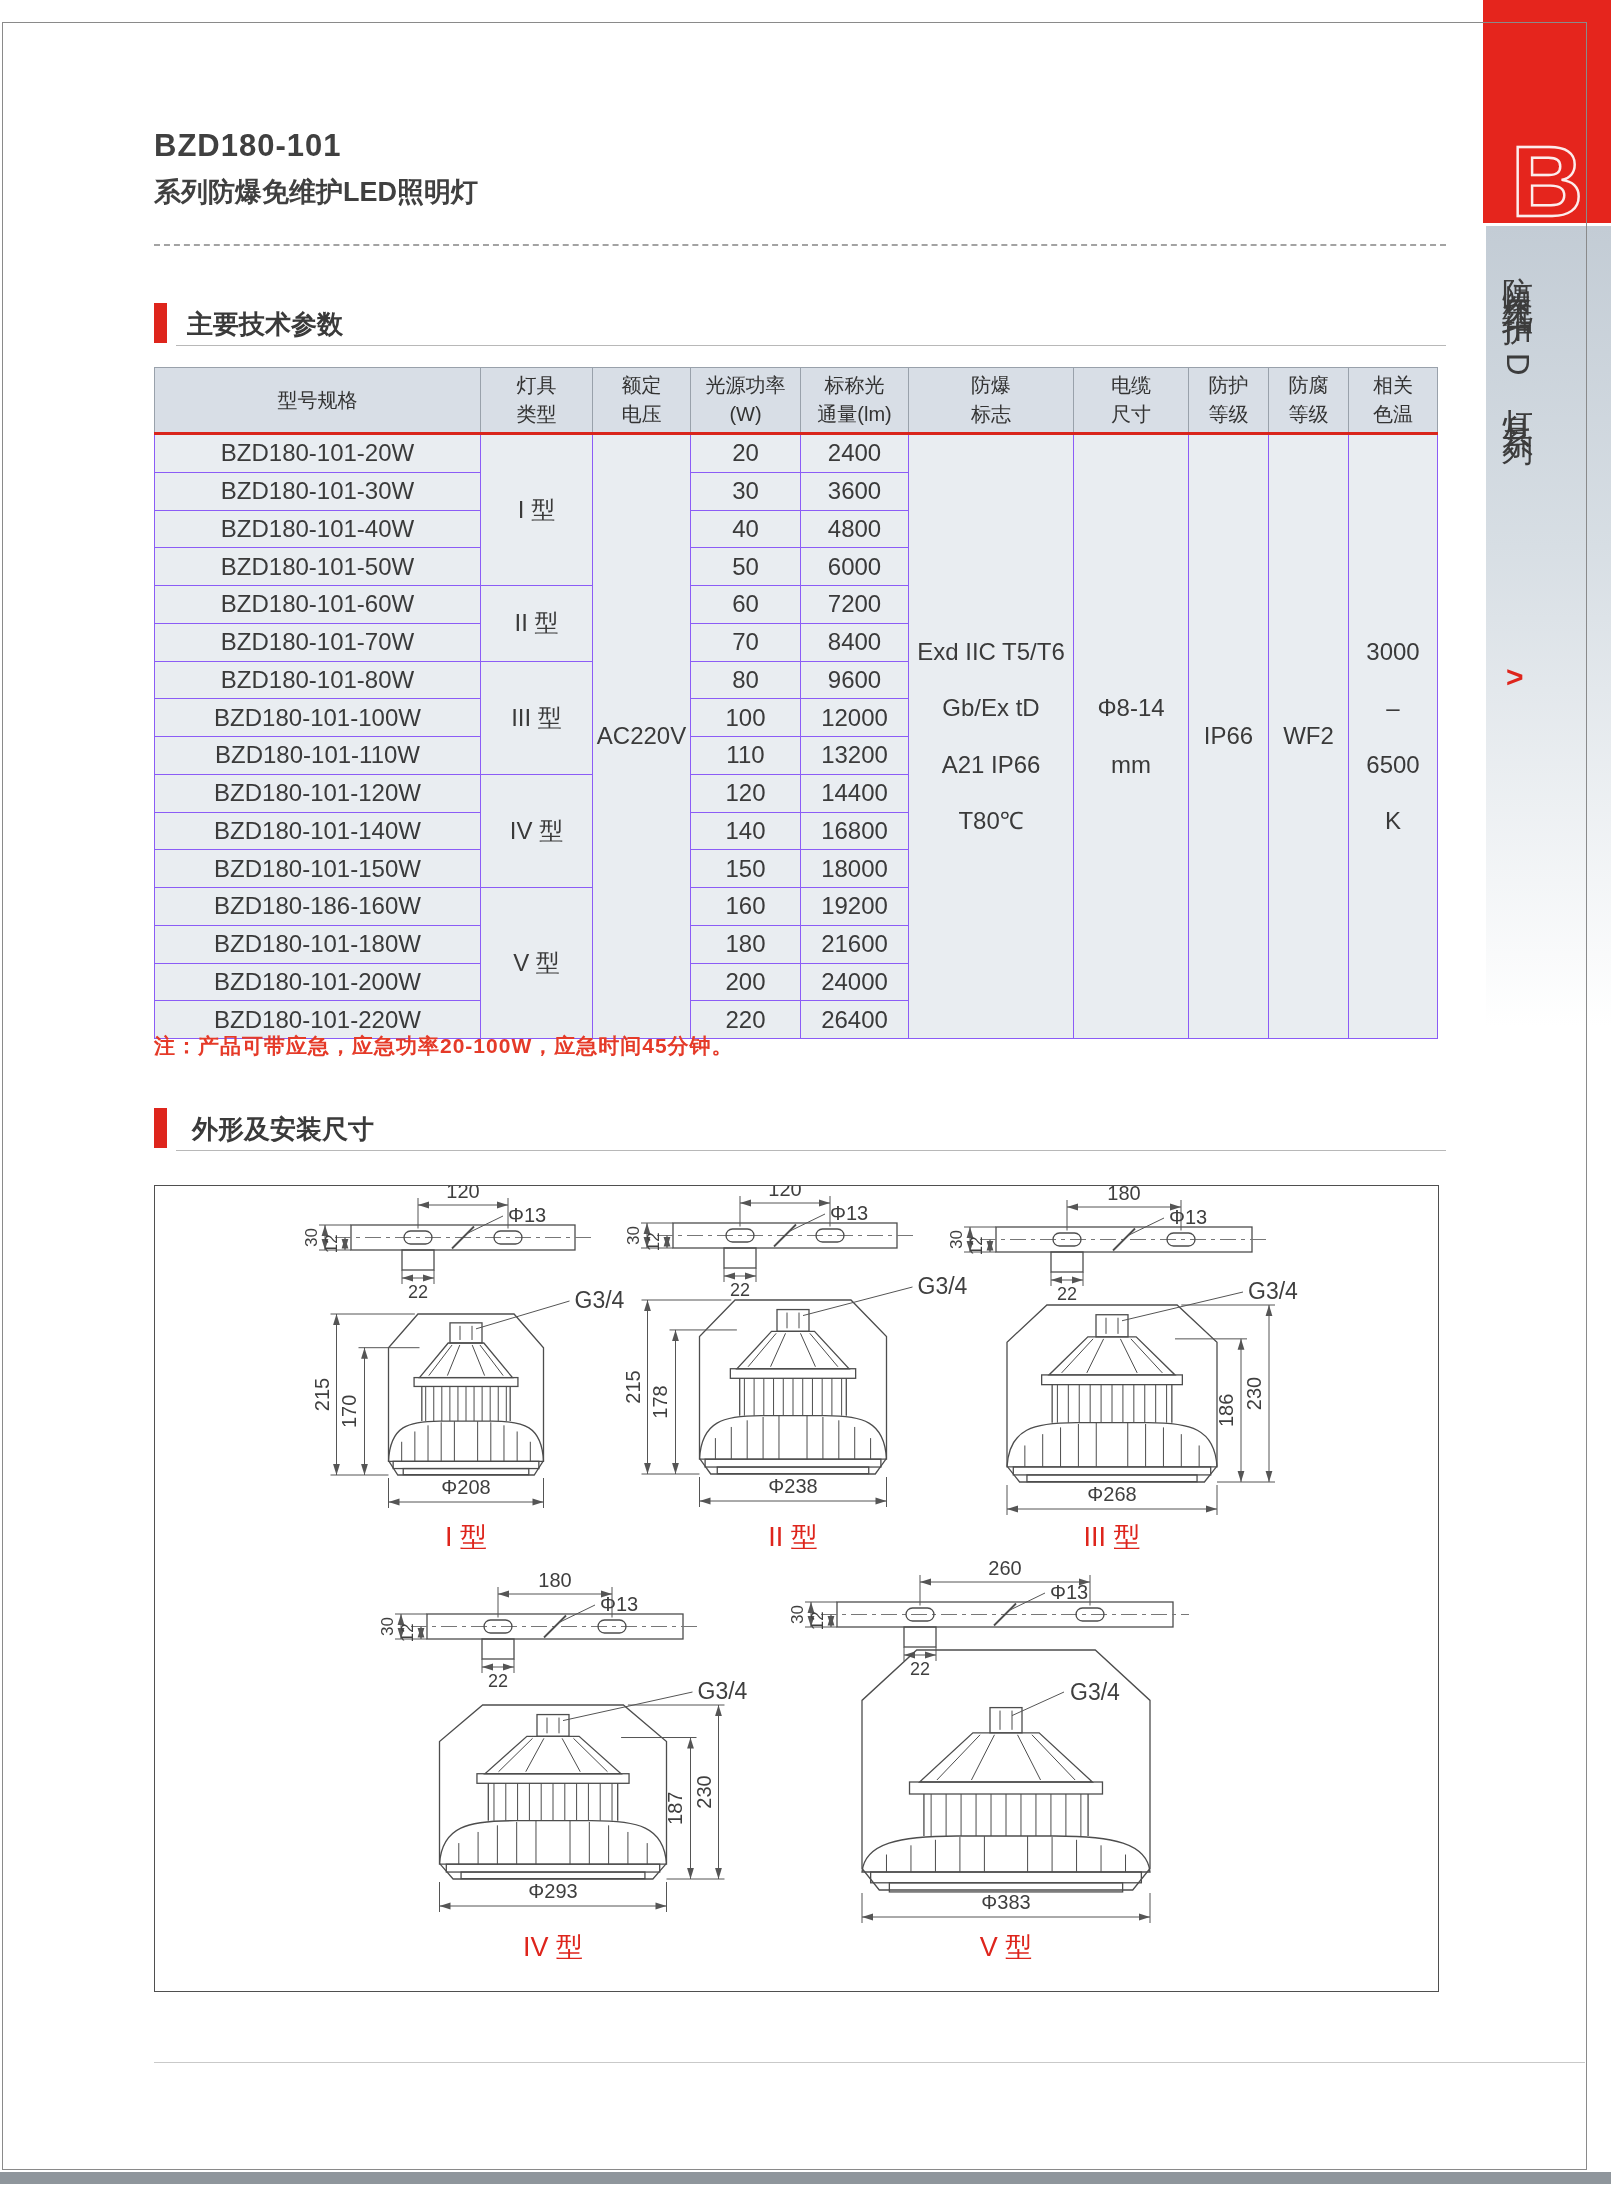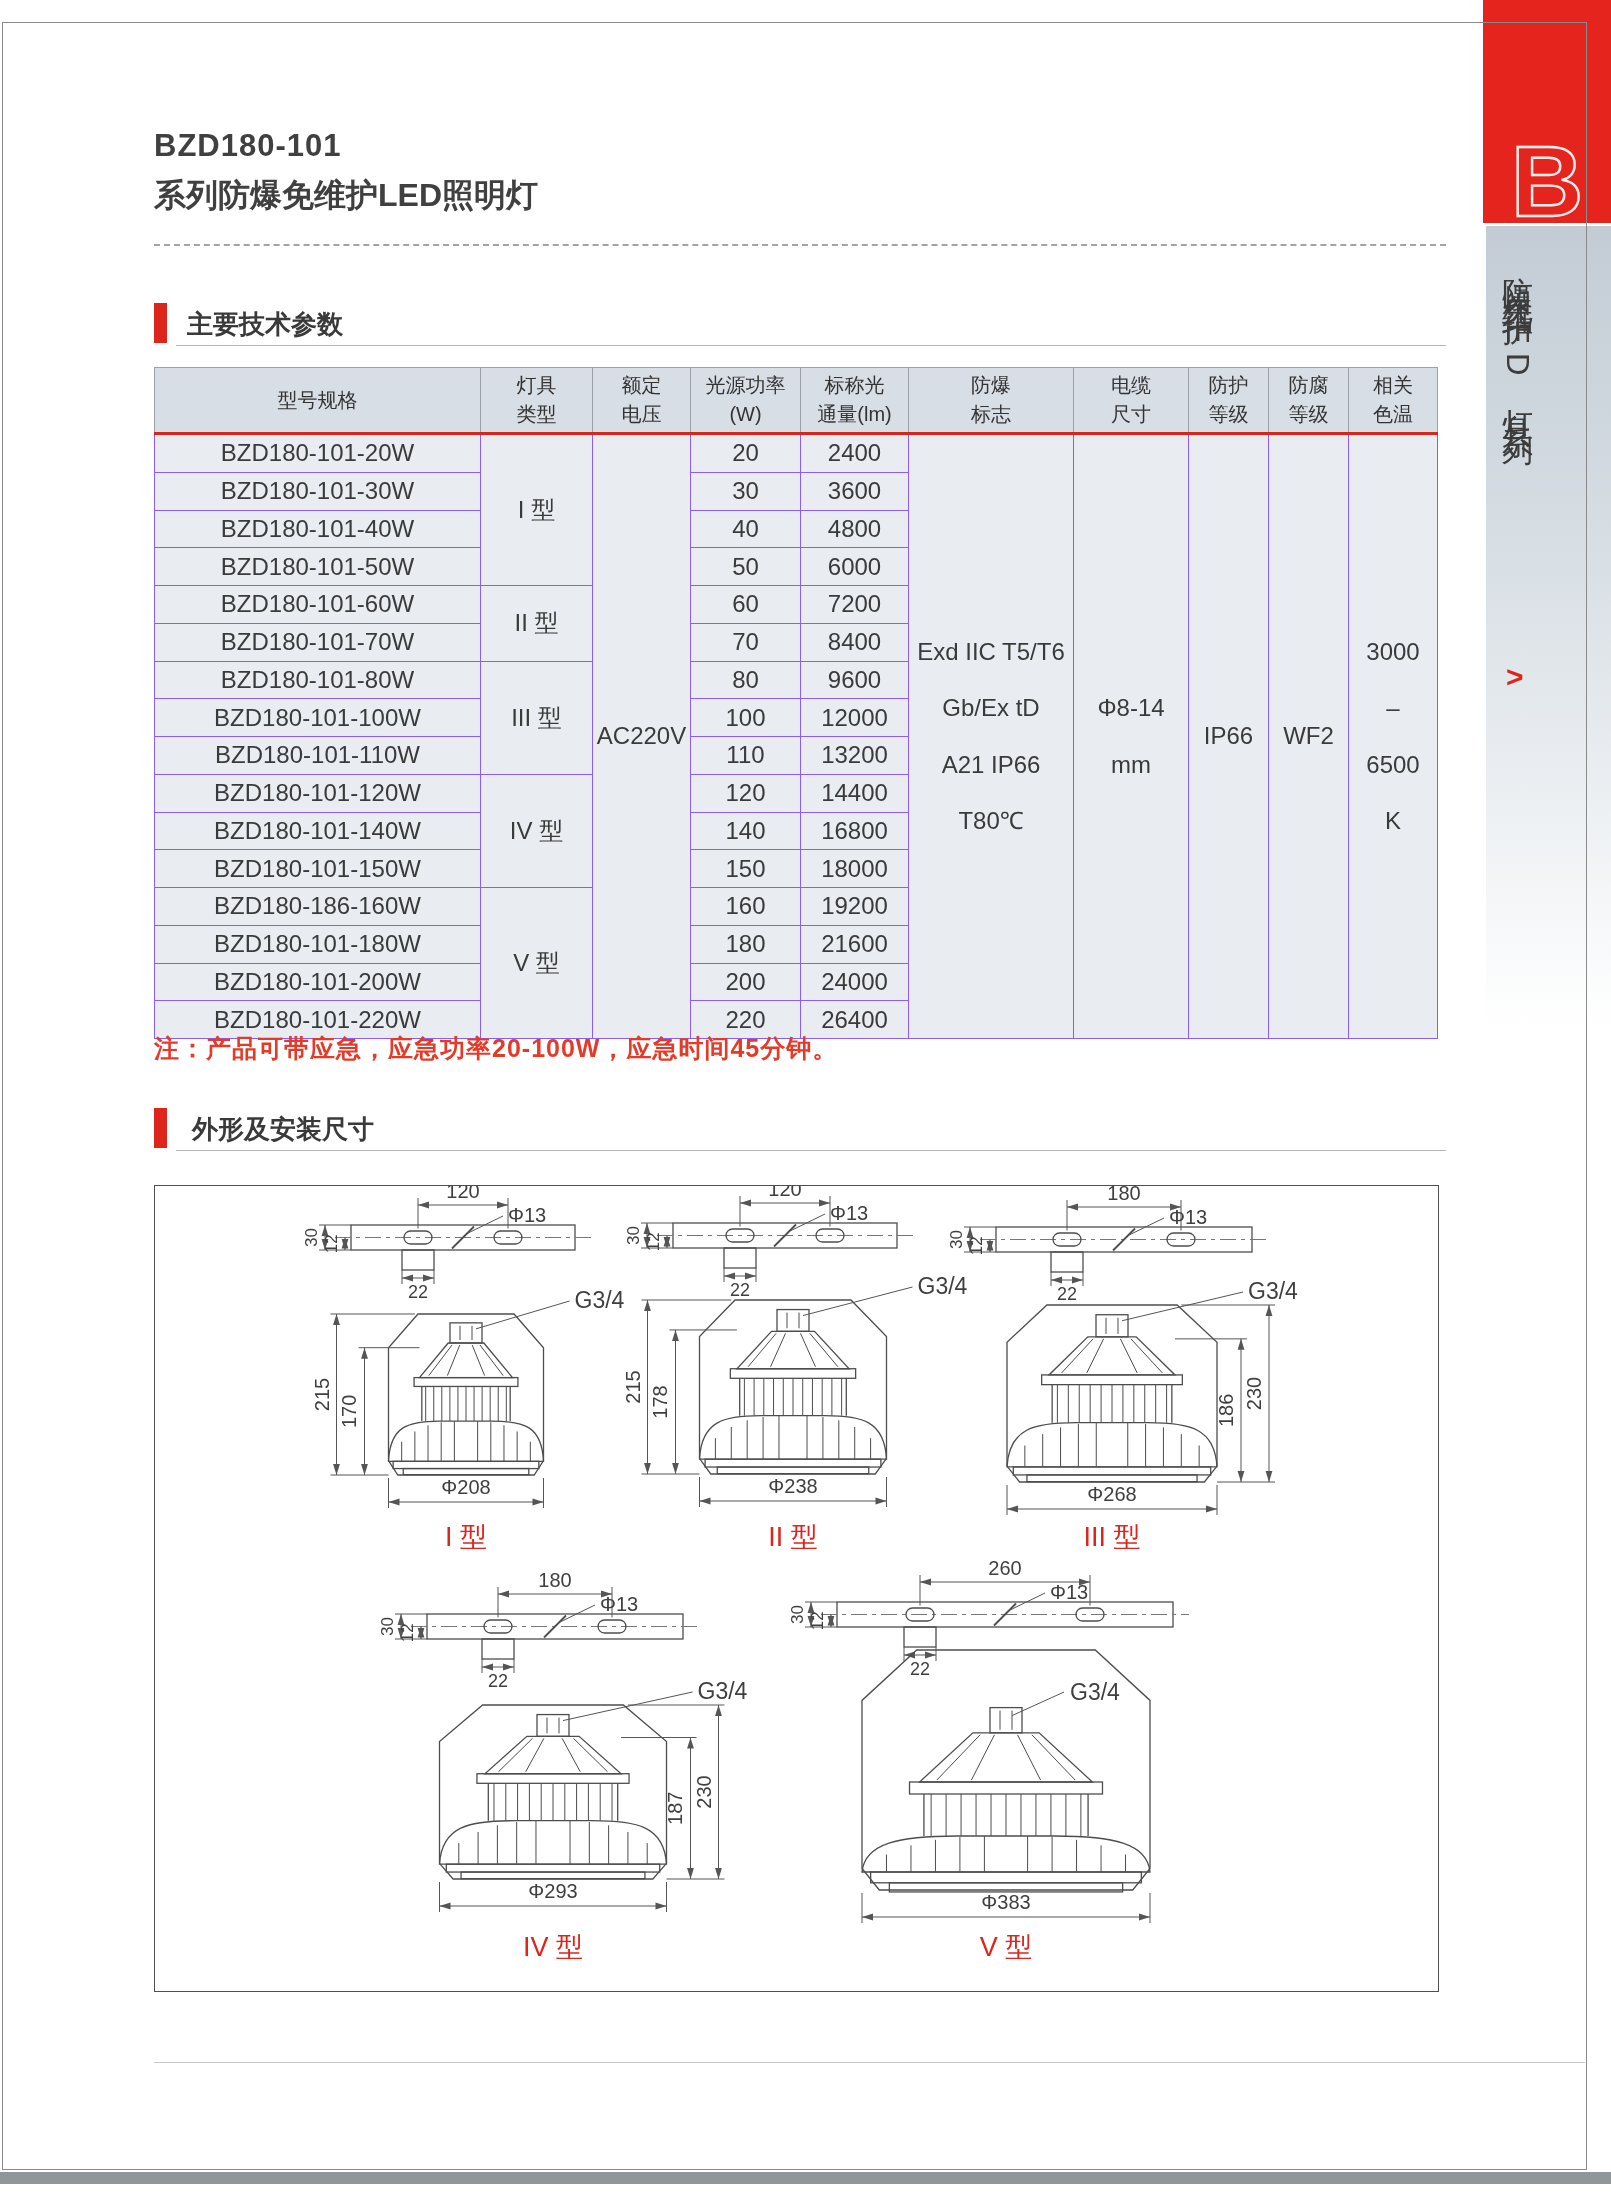--- a/index.html
+++ b/index.html
@@ -13,40 +13,40 @@
   #frame{left:2px;top:22px;width:1583px;height:2146px;border:1px solid #8a8a8a;z-index:30;pointer-events:none;}
   
   #red-block{left:1483px;top:0;width:128px;height:223px;background:#e5251d;z-index:10;}
   #gray-panel{left:1486px;top:226px;width:125px;height:800px;z-index:5;
     background:linear-gradient(180deg,#c3ccd5 0%,#d7dee4 40%,rgba(255,255,255,0) 100%);}
   #side-vtext{left:1496px;top:252px;writing-mode:vertical-rl;font-size:31px;letter-spacing:9px;
     color:#3c3c3c;z-index:6;}
   #side-arrow{left:1506px;top:660px;color:#de251c;font-size:30px;font-weight:bold;z-index:6;}
   
   #title{left:154px;top:128px;font-size:31px;font-weight:bold;color:#404040;letter-spacing:1px;}
-  #subtitle{left:154px;top:174px;font-size:32px;font-weight:bold;color:#404040;}
+  #subtitle{left:154px;top:174px;font-size:27px;font-weight:bold;color:#404040;}
   #title-dash{left:154px;top:244px;width:1292px;height:0;border-top:2px dashed #a3a3a3;}
   
   .sec-bar{width:13px;height:40px;background:#de251c;}
   .sec-title{font-size:26px;font-weight:600;color:#3a3a3a;}
   .sec-rule{height:0;border-top:1px solid #b8b8b8;}
   #sec1-bar{left:154px;top:303px;} #sec1-title{left:187px;top:307px;}
   #sec1-rule{left:176px;top:345px;width:1270px;}
   #sec2-bar{left:154px;top:1108px;} #sec2-title{left:192px;top:1112px;}
   #sec2-rule{left:176px;top:1150px;width:1270px;}
   
   #spec-table-wrap{left:154px;top:367px;width:1316px;}
   table{border-collapse:collapse;table-layout:fixed;width:1283px;}
   th{background:#d8dee6;border:1px solid #99a1ab;border-bottom:3px solid #d9251c;
      font-weight:400;font-size:20px;color:#333;line-height:1.45;white-space:pre-line;height:64px;padding:0;}
   td{border:1px solid #8b5cf6;background:#e9edf1;text-align:center;font-size:24px;color:#3a3a3a;
      height:36.75px;padding:0;}
   td.merged{white-space:pre-line;line-height:2.35;}
   
-  #note{left:154px;top:1032px;font-size:25px;font-weight:600;color:#e53a28;letter-spacing:1px;}
+  #note{left:154px;top:1032px;font-size:21px;font-weight:600;color:#e53a28;letter-spacing:1px;}
   
   #draw-box{left:154px;top:1185px;width:1283px;height:805px;border:1px solid #4f4f4f;background:#fff;}
   #draw-box svg{display:block;font-family:"Liberation Sans",sans-serif;}
   
   #footer-line{left:154px;top:2062px;width:1431px;height:0;border-top:1px solid #c9c9c9;}
   #bottom-band{left:0;top:2172px;width:1611px;height:12px;background:#8f969c;}
 </style>
 </head>
 <body>
 

